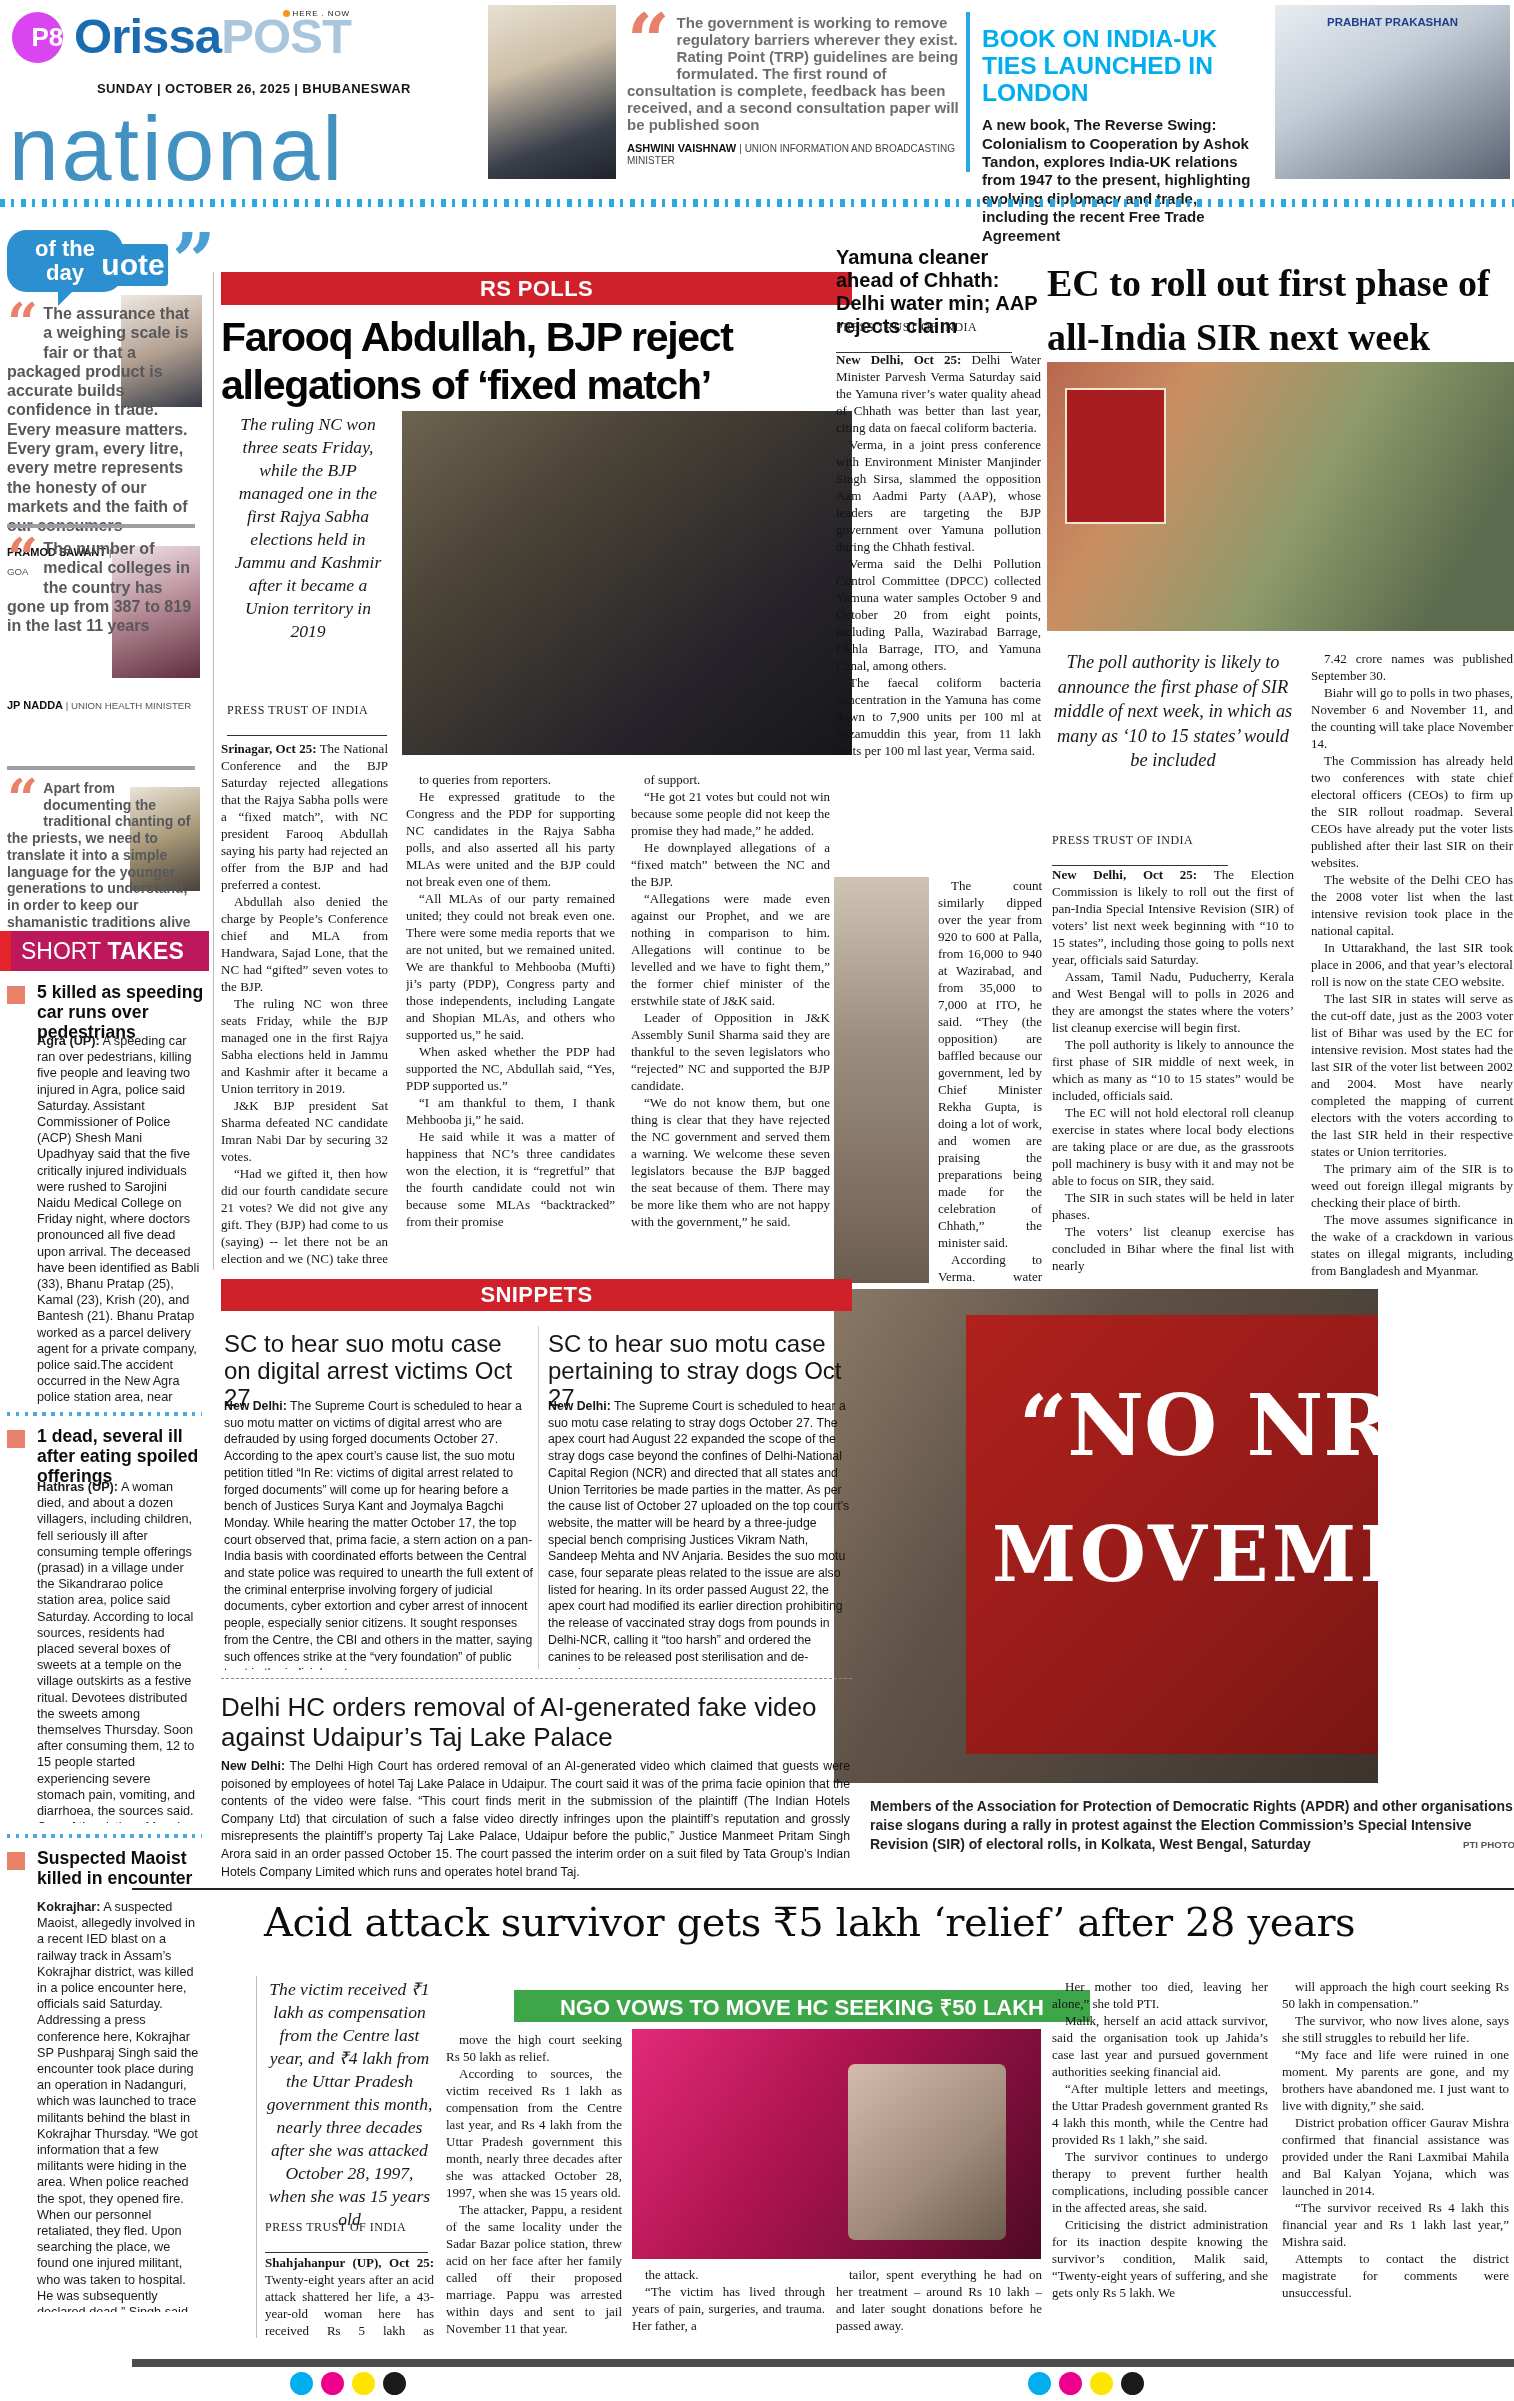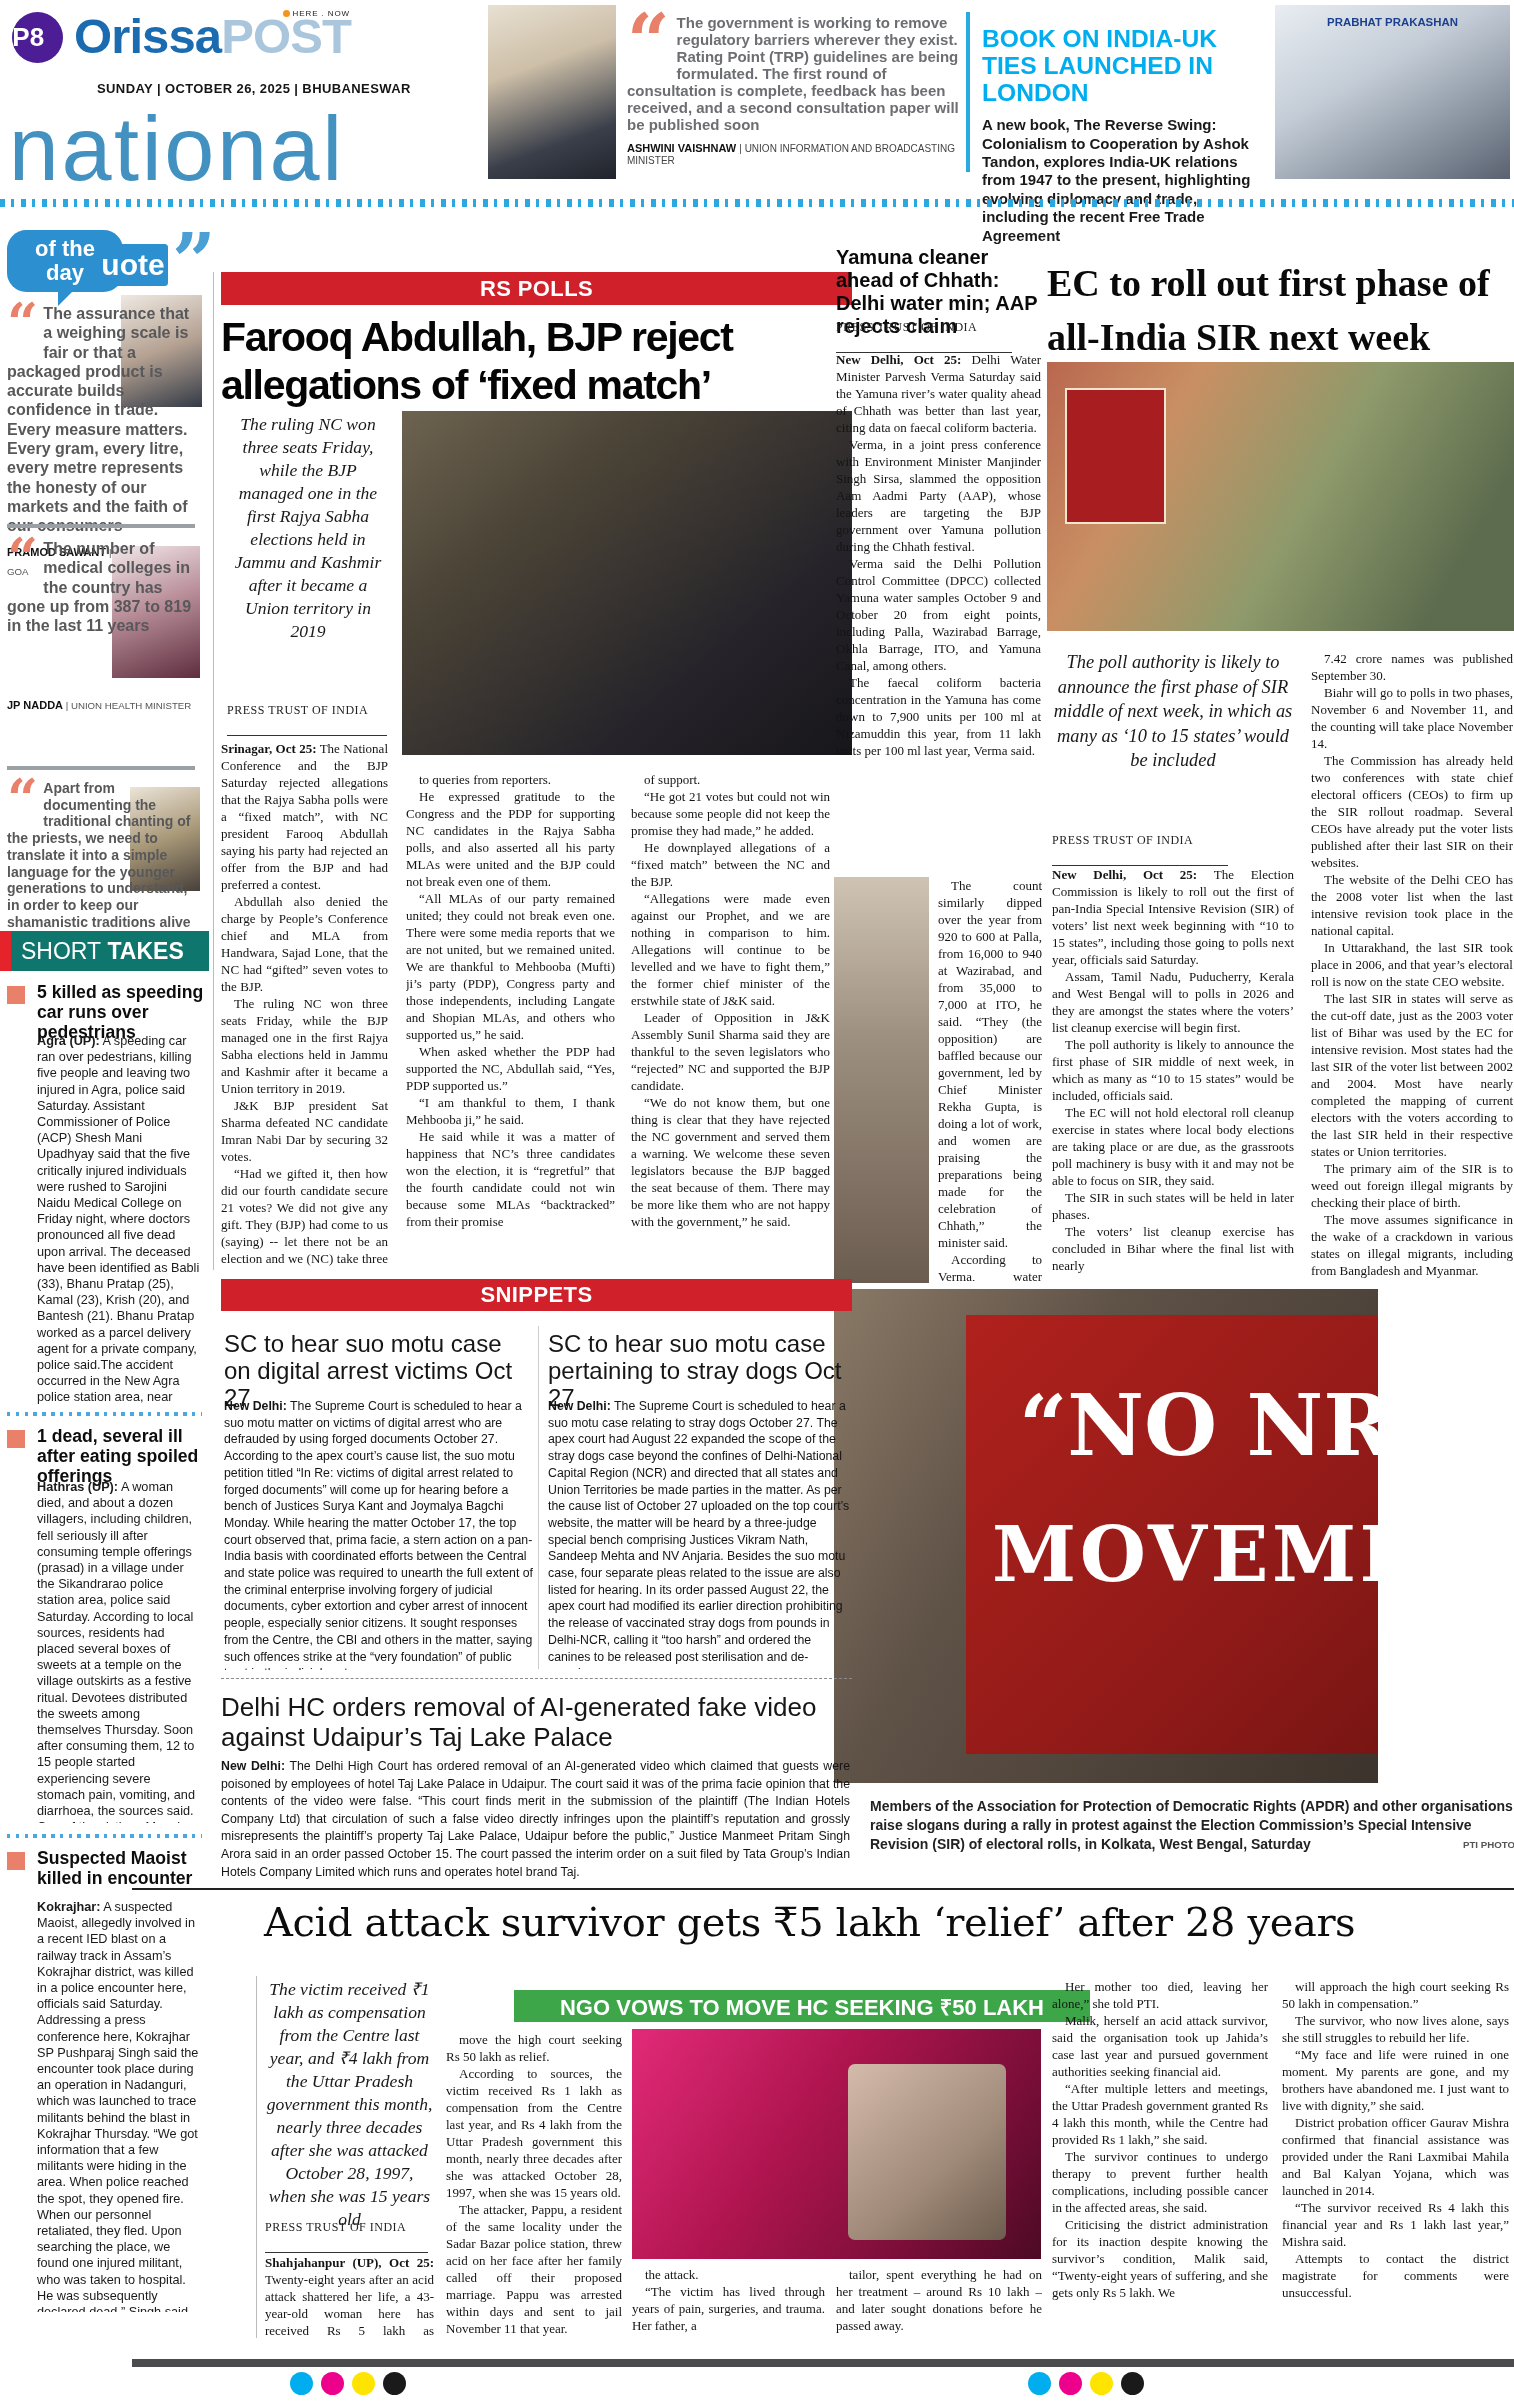--- a/index.html
+++ b/index.html
@@ -1,22 +1,22 @@
 <!DOCTYPE html>
 <html style="font-size:14px"><head>
 <meta charset="utf-8">
 <style>
   html,body{margin:0;padding:0;background:#e9e9e9;}
   .page{position:relative;width:1514px;height:2401px;background:#ffffff;overflow:hidden;
         font-family:"Liberation Sans",sans-serif;color:#111;}
   .abs{position:absolute;}
   .photo{background:linear-gradient(135deg,#cfc8bd,#8d867c 60%,#55504a);overflow:hidden;position:absolute;}
   
-  .p8{width:51px;height:51px;border-radius:50%;background:#4c1d95;color:#fff;font-weight:800;
-      font-size:26px;display:flex;align-items:center;justify-content:flex-start;}
+  .p8{width:51px;height:51px;border-radius:50%;background:#d946ef;color:#fff;font-weight:800;
+      font-size:26px;display:flex;align-items:center;justify-content:flex-end;}
   .brand{font-weight:800;font-size:49px;letter-spacing:-0.9px;line-height:49px;}
   .brand .b1{color:#1b6bb0;}
   .brand .b2{color:#a9c6dd;}
   .tagline{font-size:8px;font-weight:400;color:#222;letter-spacing:0.9px;}
   .tagdot{display:inline-block;width:7px;height:7px;border-radius:50%;background:#f7941d;margin-right:2.6px;vertical-align:middle;}
   .dateline{font-size:13px;font-weight:800;color:#151515;letter-spacing:0.4px;}
   .section-title{font-size:90px;color:#4291c1;letter-spacing:2.6px;font-weight:400;}
   .topquote-text{font-size:15px;line-height:17px;font-weight:800;color:#6d6e71;text-align:left;}
   .q-open-big::before{content:"\201C";font-family:"DejaVu Serif",serif;font-weight:900;color:#e8806a;
       font-size:74px;line-height:51px;float:left;margin:1.8px 7px 0 0;}
@@ -35,21 +35,21 @@
         justify-content:center;border-radius:3.5px;}
   .q-close{font-family:"DejaVu Serif",serif;color:#4a9fd4;font-size:76px;line-height:53px;font-weight:900;}
   .railquote{font-size:16px;line-height:19.3px;font-weight:600;color:#58585a;}
   .railquote .q-open::before{content:"\201C";font-family:"DejaVu Serif",serif;font-weight:900;color:#e8806a;
       font-size:54px;line-height:39px;float:left;margin:0 5.3px 0 0;}
   .rail-byline{font-size:11px;font-weight:800;color:#111;margin-top:7px;}
   .rail-byline .role{font-weight:400;color:#555;font-size:9.7px;}
   .gray-div{height:4.4px;background:#9aa0a4;}
   .blue-dots{height:3.5px;background:repeating-linear-gradient(90deg,#4aa8e0 0 3.5px,transparent 3.5px 8.8px);}
   
-  .st-banner{background:#0f766e;color:#fff;display:flex;align-items:center;font-size:23px;}
+  .st-banner{background:#be185d;color:#fff;display:flex;align-items:center;font-size:23px;}
   .st-banner .redbar{width:10.5px;height:100%;background:#e4232b;margin-right:10.5px;}
   .st-bullet{width:17.6px;height:17.6px;background:#e8806a;}
   .st-head{font-size:17.6px;line-height:20px;font-weight:800;color:#0d0d0d;}
   .st-body{font-size:12.7px;line-height:16.2px;color:#1a1a1a;text-align:left;}
   .st-body b{font-weight:800;}
   
   .kicker{background:#d0202a;color:#fff;font-weight:800;font-size:22px;display:flex;align-items:center;justify-content:center;letter-spacing:0.4px;}
   .main-head{font-size:41px;line-height:48px;font-weight:800;letter-spacing:-1.3px;color:#050505;}
   .intro{font-family:"Liberation Serif",serif;font-style:italic;font-size:17.6px;line-height:23px;
          text-align:center;color:#191919;}

